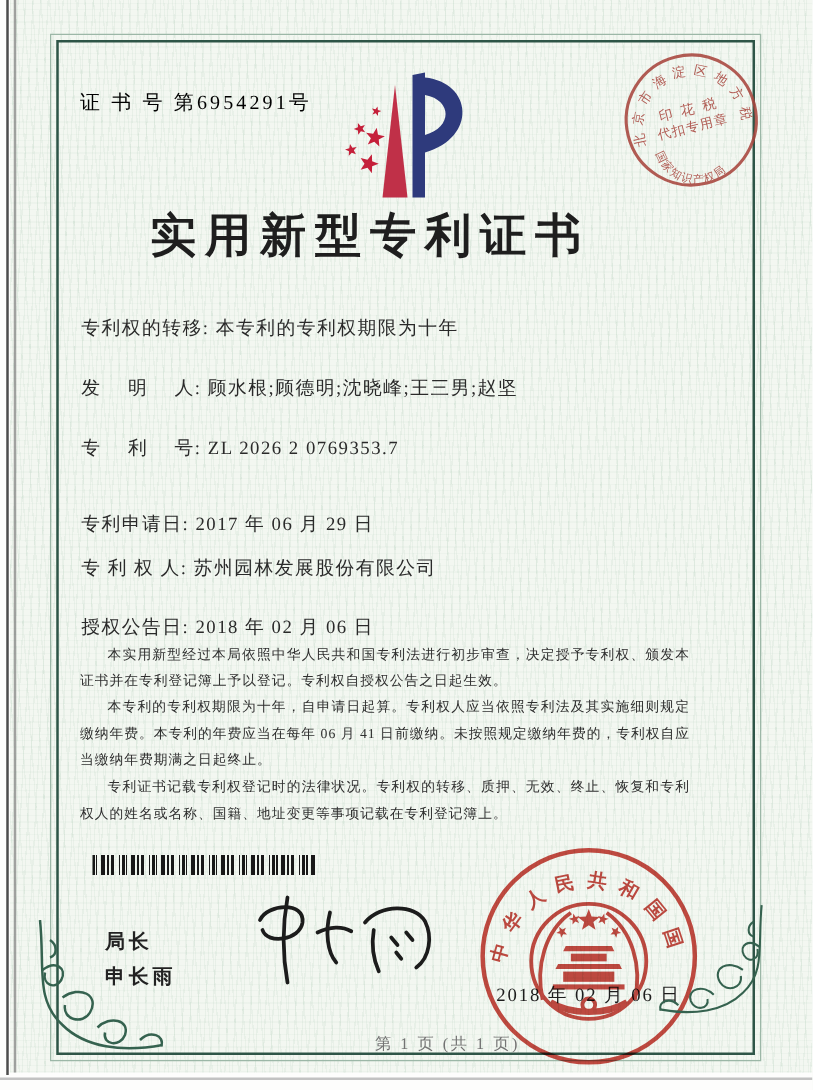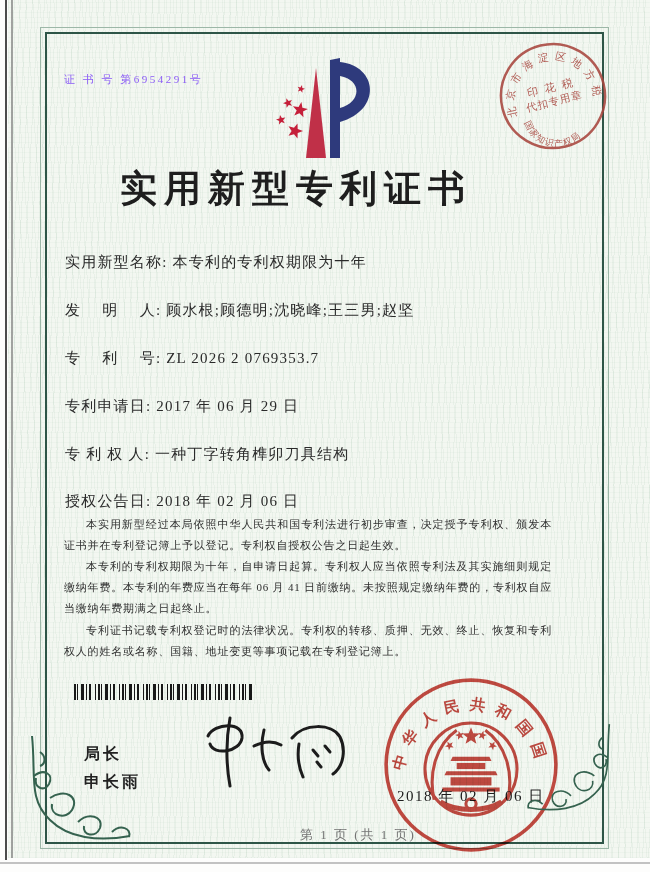--- a/index.html
+++ b/index.html
@@ -14,48 +14,48 @@
       repeating-linear-gradient(86deg, rgba(130,175,145,0.09) 0 1px, rgba(0,0,0,0) 1px 7px),
       repeating-linear-gradient(0deg, rgba(120,170,140,0.05) 0 1px, rgba(0,0,0,0) 1px 5px),
       #f3f7f1;
   }
   .scan-edge-1{position:absolute;left:5px;top:0;width:2px;height:860px;background:#4c4c4c;}
   .scan-edge-2{position:absolute;left:11px;top:0;width:2px;height:858px;background:#7d7d7d;opacity:.7;}
   .scan-bottom-line{position:absolute;left:0;top:862px;width:650px;height:2px;background:#c2c2c2;}
   .frame-outer{position:absolute;left:40px;top:27px;width:567px;height:820px;border:1px solid #9cb7a7;}
   .frame-inner{position:absolute;left:45px;top:32px;width:555px;height:808px;border:2px solid #2e5547;}
   .cert-no{
-    position:absolute;left:64px;top:72px;font-size:11px;color:#8b5cf6;
+    position:absolute;left:64px;top:72px;font-size:16px;color:#000000;
     letter-spacing:2.5px;
   }
   .logo{position:absolute;left:256px;top:54px;width:132px;height:110px;}
   .tax-stamp{position:absolute;left:497px;top:40px;width:112px;height:112px;transform:rotate(-14deg);opacity:.88;}
   .tax-stamp text{fill:#a8463e;font-family:"Liberation Serif", serif;}
   .title{
     position:absolute;left:0;top:164px;width:592px;text-align:center;
     font-size:37px;font-weight:700;color:#1e1e1e;letter-spacing:7px;
   }
   .field{position:absolute;left:65px;font-size:15px;color:#2a2a2a;letter-spacing:1.2px;white-space:pre;}
-  .f0{top:253px}.f1{top:301px}.f2{top:349px}.f3{top:397px}.f4{top:445px}.f5{top:492px}
+  .f0{top:253px}.f1{top:301px}.f2{top:349px}.f3{top:410px}.f4{top:445px}.f5{top:492px}
   .paras{
     position:absolute;left:64px;top:514px;width:488px;font-size:11px;color:#2f2f2f;
     letter-spacing:0.8px;line-height:1.92;text-align:justify;
   }
   .paras p{margin:0;text-indent:2em;}
   .barcode{
     position:absolute;left:74px;top:684px;width:178px;height:16px;
     background:repeating-linear-gradient(90deg,
       #181818 0 2px, rgba(0,0,0,0) 2px 3px,
       #181818 3px 4px, rgba(0,0,0,0) 4px 7px,
       #181818 7px 10px, rgba(0,0,0,0) 10px 12px,
       #181818 12px 13px, rgba(0,0,0,0) 13px 15px,
       #181818 15px 17px, rgba(0,0,0,0) 17px 21px,
       #181818 21px 22px, rgba(0,0,0,0) 22px 24px);
   }
-  .director{position:absolute;left:84px;top:740px;font-family:Liberation Serif, serif;
+  .director{position:absolute;left:84px;top:740px;font-family:Liberation Mono, monospace;
     font-size:16px;font-weight:600;color:#222;letter-spacing:3px;line-height:1.75;}
   .signature{position:absolute;left:192px;top:712px;width:172px;height:84px;}
   .seal{position:absolute;left:381px;top:675px;width:180px;height:180px;mix-blend-mode:multiply;opacity:.92;}
   .seal text{fill:#c23b33;font-family:"Liberation Serif", serif;}
   .seal-date{position:absolute;left:397px;top:787px;font-size:15px;color:#1d1d1d;letter-spacing:1.5px;white-space:pre;}
   .footer{position:absolute;left:40px;top:826px;width:636px;text-align:center;font-size:13px;color:#737373;letter-spacing:2px;}
   .flourish{position:absolute;width:132px;height:122px;}
   .flourish-left{left:24px;top:736px;}
   .flourish-right{left:506px;top:700px;width:110px;height:150px;transform:scaleX(-1);}
 </style>
@@ -93,25 +93,25 @@
   </text>
   <text font-size="9" letter-spacing="1">
     <textPath href="#taxBottom" startOffset="2">国家知识产权局</textPath>
   </text>
   <text x="56" y="51" text-anchor="middle" font-size="11" letter-spacing="2">印 花 税</text>
   <text x="56" y="65" text-anchor="middle" font-size="10.5" letter-spacing="1">代扣专用章</text>
 </svg>
 
 <div class="title">实用新型专利证书</div>
 
-<div class="field f0"><span>实用新型名称: </span><span>本专利的专利权期限为十年</span></div>
+<div class="field f0"><span>专利权的转移: </span><span>本专利的专利权期限为十年</span></div>
 <div class="field f1"><span>发　 明　 人: </span><span>顾水根;顾德明;沈晓峰;王三男;赵坚</span></div>
 <div class="field f2"><span>专　 利　 号: </span><span>ZL 2026 2 0769353.7</span></div>
 <div class="field f3"><span>专利申请日: </span><span>2017 年 06 月 29 日</span></div>
-<div class="field f4"><span>专 利 权 人: </span><span>一种丁字转角榫卯刀具结构</span></div>
+<div class="field f4"><span>专 利 权 人: </span><span>苏州园林发展股份有限公司</span></div>
 <div class="field f5"><span>授权公告日: </span><span>2018 年 02 月 06 日</span></div>
 
 <div class="paras">
   <p>本实用新型经过本局依照中华人民共和国专利法进行初步审查，决定授予专利权、颁发本证书并在专利登记簿上予以登记。专利权自授权公告之日起生效。</p>
   <p>本专利的专利权期限为十年，自申请日起算。专利权人应当依照专利法及其实施细则规定缴纳年费。本专利的年费应当在每年 06 月 41 日前缴纳。未按照规定缴纳年费的，专利权自应当缴纳年费期满之日起终止。</p>
   <p>专利证书记载专利权登记时的法律状况。专利权的转移、质押、无效、终止、恢复和专利权人的姓名或名称、国籍、地址变更等事项记载在专利登记簿上。</p>
 </div>
 
 <div class="barcode"></div>
 

